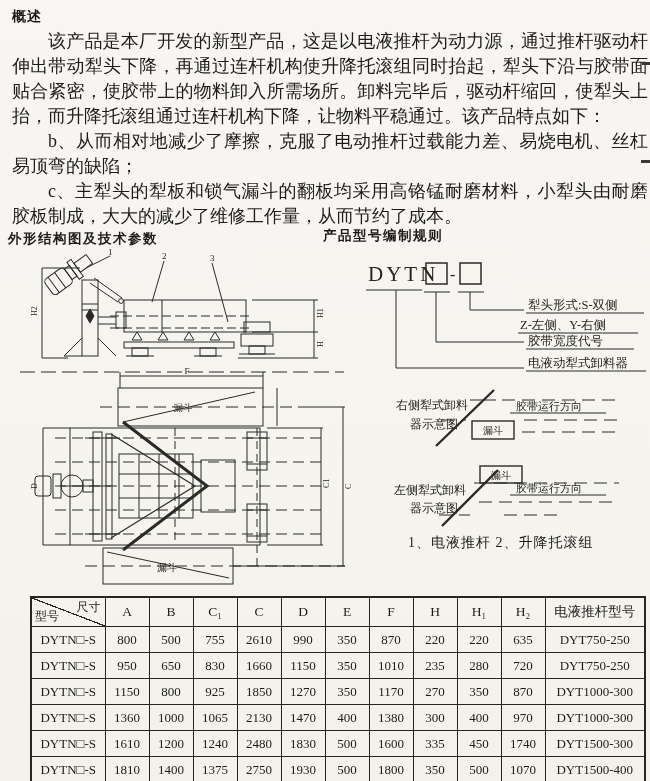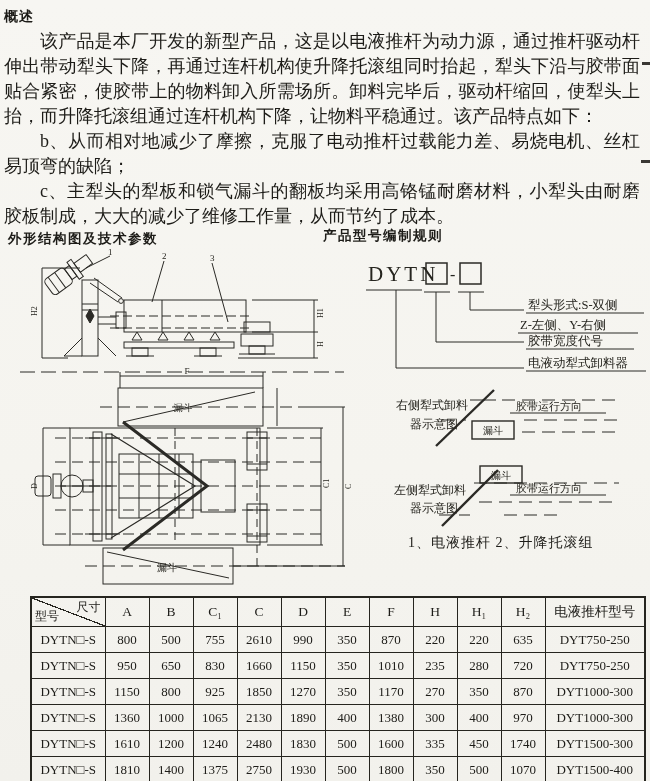--- a/index.html
+++ b/index.html
@@ -7,21 +7,21 @@
     width:650px;height:781px;
     background:#e8e7e3;
     font-family:"Liberation Serif", serif;
     color:#1d1c18;
   }
   .page{
     position:relative;width:650px;height:781px;overflow:hidden;
     background:linear-gradient(180deg,#f7f6f2 0%,#f5f4ef 60%,#f2f1ec 100%);
   }
   
-  .overview{position:absolute;top:8px;left:4px;width:636px;}
+  .overview{position:absolute;top:8px;left:12px;width:636px;}
   .overview h1{
     margin:0 0 3px 0;font-size:14px;font-weight:bold;
     font-family:"Liberation Sans", sans-serif;letter-spacing:1px;
   }
   .overview p{
     margin:0;font-size:18px;line-height:25px;
     text-align:justify;text-indent:2em;
   }
   
   .section-heading{
@@ -314,21 +314,21 @@
             <td>350</td>
             <td>870</td>
             <td>DYT1000-300</td>
           </tr>
           <tr>
             <td>DYTN□-S</td>
             <td>1360</td>
             <td>1000</td>
             <td>1065</td>
             <td>2130</td>
-            <td>1890</td>
+            <td>1470</td>
             <td>400</td>
             <td>1380</td>
             <td>300</td>
             <td>400</td>
             <td>970</td>
             <td>DYT1000-300</td>
           </tr>
           <tr>
             <td>DYTN□-S</td>
             <td>1610</td>

